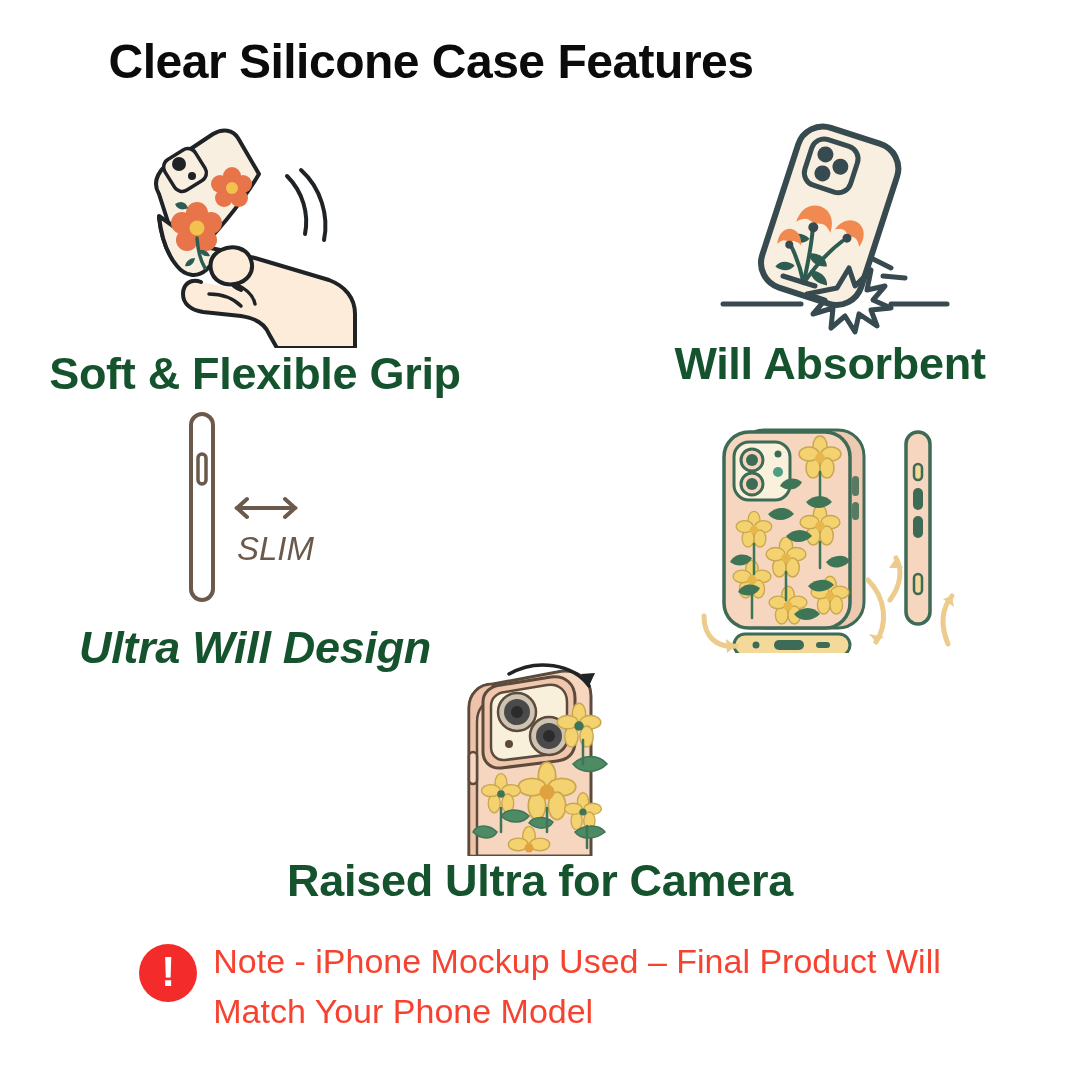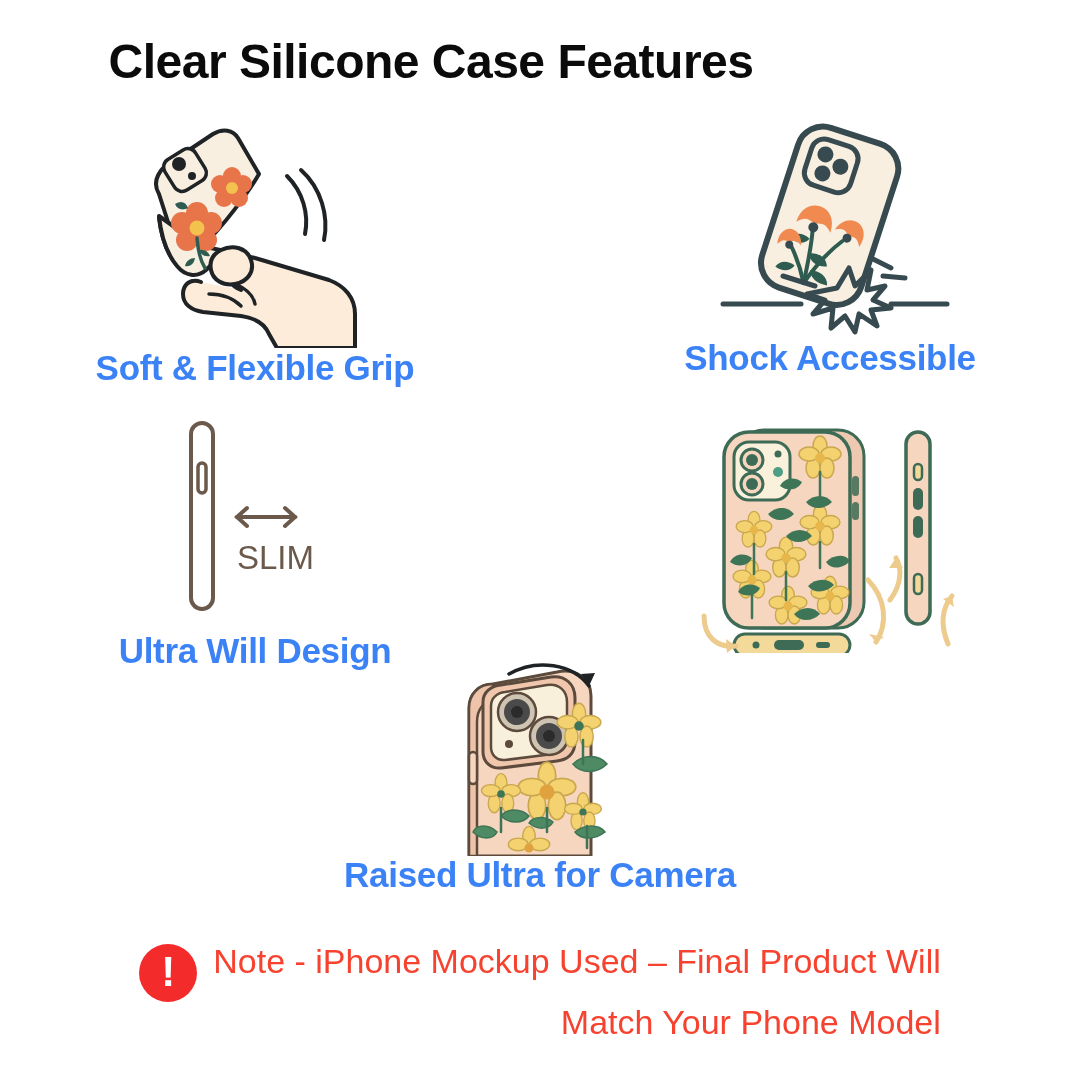--- a/index.html
+++ b/index.html
@@ -38,31 +38,31 @@
     position: absolute;
   }
 
   .feature-art {
     position: relative;
     width: 100%;
   }
 
   .feature-label {
     text-align: center;
-    font-size: 35px;
+    font-size: 45px;
     font-weight: bold;
-    color: #3b82f6;
+    color: #14532d;
     letter-spacing: -0.3px;
     white-space: nowrap;
   }
 
   
   #feature-grip      { left: 20px;  top: 118px; width: 470px; }
   #feature-shock     { left: 600px; top: 118px; width: 460px; }
-  #feature-slim      { left: 20px;  top: 409px; width: 470px; }
+  #feature-slim      { left: 20px;  top: 400px; width: 470px; font-style: italic; }
   #feature-ports     { left: 600px; top: 418px; width: 460px; }
   #feature-camera    { left: 280px; top: 660px; width: 520px; }
 
   #feature-grip .feature-art   { height: 230px; }
   #feature-shock .feature-art  { height: 220px; }
   #feature-slim .feature-art   { height: 222px; }
   #feature-ports .feature-art  { height: 230px; }
   #feature-camera .feature-art { height: 195px; }
 
   .art-svg {
@@ -100,28 +100,28 @@
     height: 58px;
     color: #ffffff;
     font-size: 42px;
     font-weight: bold;
     line-height: 56px;
     text-align: center;
     font-family: "Liberation Sans", sans-serif;
   }
   .note-text {
     max-width: 830px;
-    text-align: right;
+    text-align: left;
     color: #f6422f;
     font-size: 34px;
     line-height: 1.25;
     font-weight: normal;
   }
   .note-line { display: block; }
-  .note-line-2 { margin-top: 18px; }
+  .note-line-2 { margin-top: 7px; }
 
   .slim-word {
     position: absolute;
     font-size: 33px;
     fill: #6b5a4b;
   }
 </style>
 </head>
 <body>
 
@@ -230,21 +230,21 @@
                  L140 198 L126 210 L128 190 L108 196 L120 182 L102 176 Z" fill="none" stroke="#374a4f" stroke-width="5" stroke-linejoin="round"></path>
 
         <line x1="18" y1="186" x2="96" y2="186" stroke="#374a4f" stroke-width="5" stroke-linecap="round"></line>
         <line x1="186" y1="186" x2="242" y2="186" stroke="#374a4f" stroke-width="5" stroke-linecap="round"></line>
 
         <line x1="78" y1="158" x2="110" y2="168" stroke="#374a4f" stroke-width="5" stroke-linecap="round"></line>
         <line x1="166" y1="140" x2="186" y2="150" stroke="#374a4f" stroke-width="5" stroke-linecap="round"></line>
         <line x1="178" y1="158" x2="200" y2="160" stroke="#374a4f" stroke-width="5" stroke-linecap="round"></line>
       </svg>
     </div>
-    <div class="feature-label">Shock Accessible</div>
+    <div class="feature-label">Will Absorbent</div>
   </div>
 
   <div class="feature" id="feature-slim">
     <div class="feature-art">
       <svg class="art-svg" width="200" height="222" viewBox="0 0 200 222">
 
         <rect x="36" y="14" width="22" height="186" rx="11" fill="#ffffff" stroke="#6b5a4b" stroke-width="4"></rect>
 
         <rect x="43" y="54" width="8" height="30" rx="4" fill="#ffffff" stroke="#6b5a4b" stroke-width="3.5"></rect>
 

